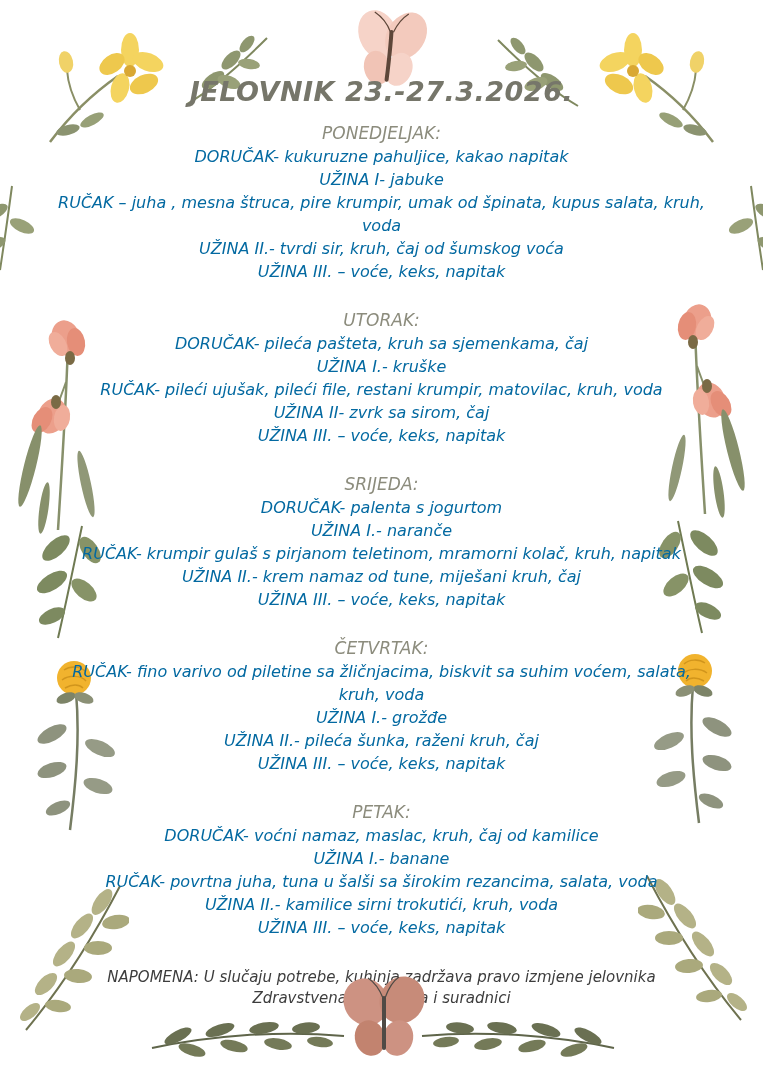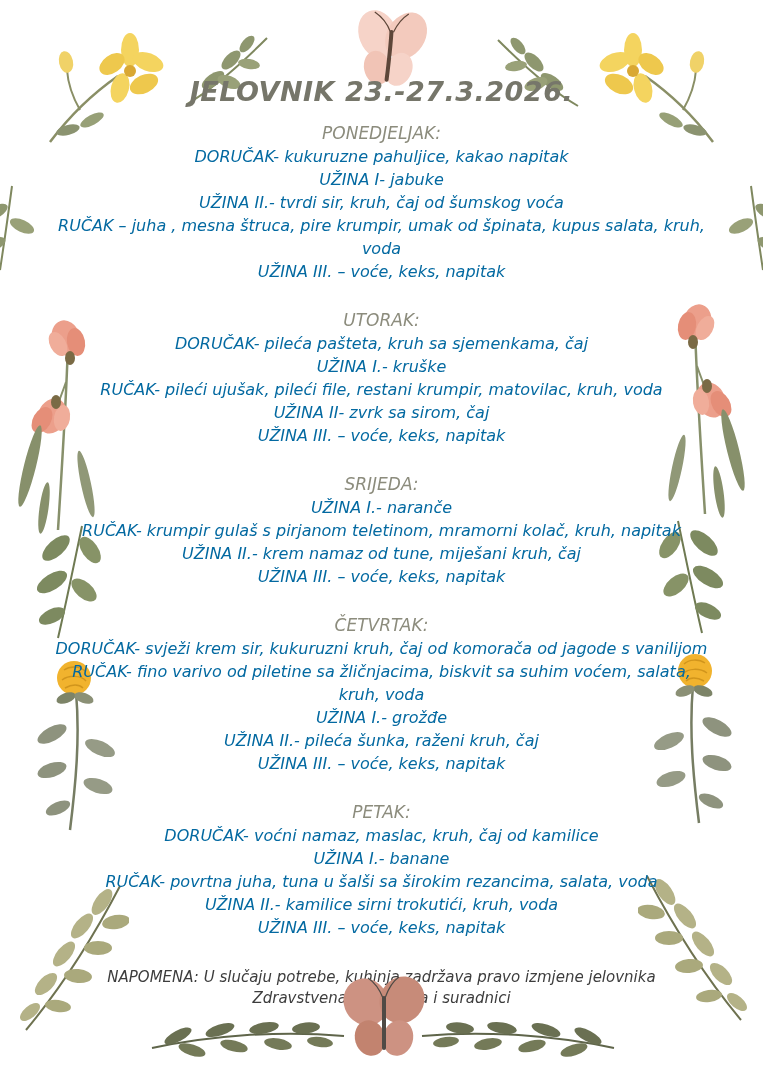--- a/index.html
+++ b/index.html
@@ -265,45 +265,45 @@
 </span>
 
 <div class="content">
 
   <h1 class="title">JELOVNIK 23.-27.3.2026.</h1>
 
   <section class="day first">
     <div class="day-name">PONEDJELJAK:</div>
     <div class="line">DORUČAK- kukuruzne pahuljice, kakao napitak</div>
     <div class="line">UŽINA I- jabuke</div>
+    <div class="line">RUČAK – juha , mesna štruca, pire krumpir, umak od špinata, kupus salata, kruh, voda</div>
     <div class="line">UŽINA II.- tvrdi sir, kruh, čaj od šumskog voća</div>
-    <div class="line">RUČAK – juha , mesna štruca, pire krumpir, umak od špinata, kupus salata, kruh, voda</div>
     <div class="line">UŽINA III. – voće, keks, napitak</div>
   </section>
 
   <section class="day">
     <div class="day-name">UTORAK:</div>
     <div class="line">DORUČAK- pileća pašteta, kruh sa sjemenkama, čaj</div>
     <div class="line">UŽINA I.- kruške</div>
     <div class="line">RUČAK- pileći ujušak, pileći file, restani krumpir, matovilac, kruh, voda</div>
     <div class="line">UŽINA II- zvrk sa sirom, čaj</div>
     <div class="line">UŽINA III. – voće, keks, napitak</div>
   </section>
 
   <section class="day">
     <div class="day-name">SRIJEDA:</div>
+    <div class="line">DORUČAK- palenta s jogurtom</div>
     <div class="line">UŽINA I.- naranče</div>
     <div class="line">RUČAK- krumpir gulaš s pirjanom teletinom, mramorni kolač, kruh, napitak</div>
     <div class="line">UŽINA II.- krem namaz od tune, miješani kruh, čaj</div>
     <div class="line">UŽINA III. – voće, keks, napitak</div>
   </section>
 
   <section class="day">
     <div class="day-name">ČETVRTAK:</div>
-    <div class="line">DORUČAK- svježi krem sir, kukuruzni kruh, čaj od komorača od jagode s vanilijom</div>
     <div class="line">RUČAK- fino varivo od piletine sa žličnjacima, biskvit sa suhim voćem, salata, kruh, voda</div>
     <div class="line">UŽINA I.- grožđe</div>
     <div class="line">UŽINA II.- pileća šunka, raženi kruh, čaj</div>
     <div class="line">UŽINA III. – voće, keks, napitak</div>
   </section>
 
   <section class="day">
     <div class="day-name">PETAK:</div>
     <div class="line">DORUČAK- voćni namaz, maslac, kruh, čaj od kamilice</div>
     <div class="line">UŽINA I.- banane</div>

